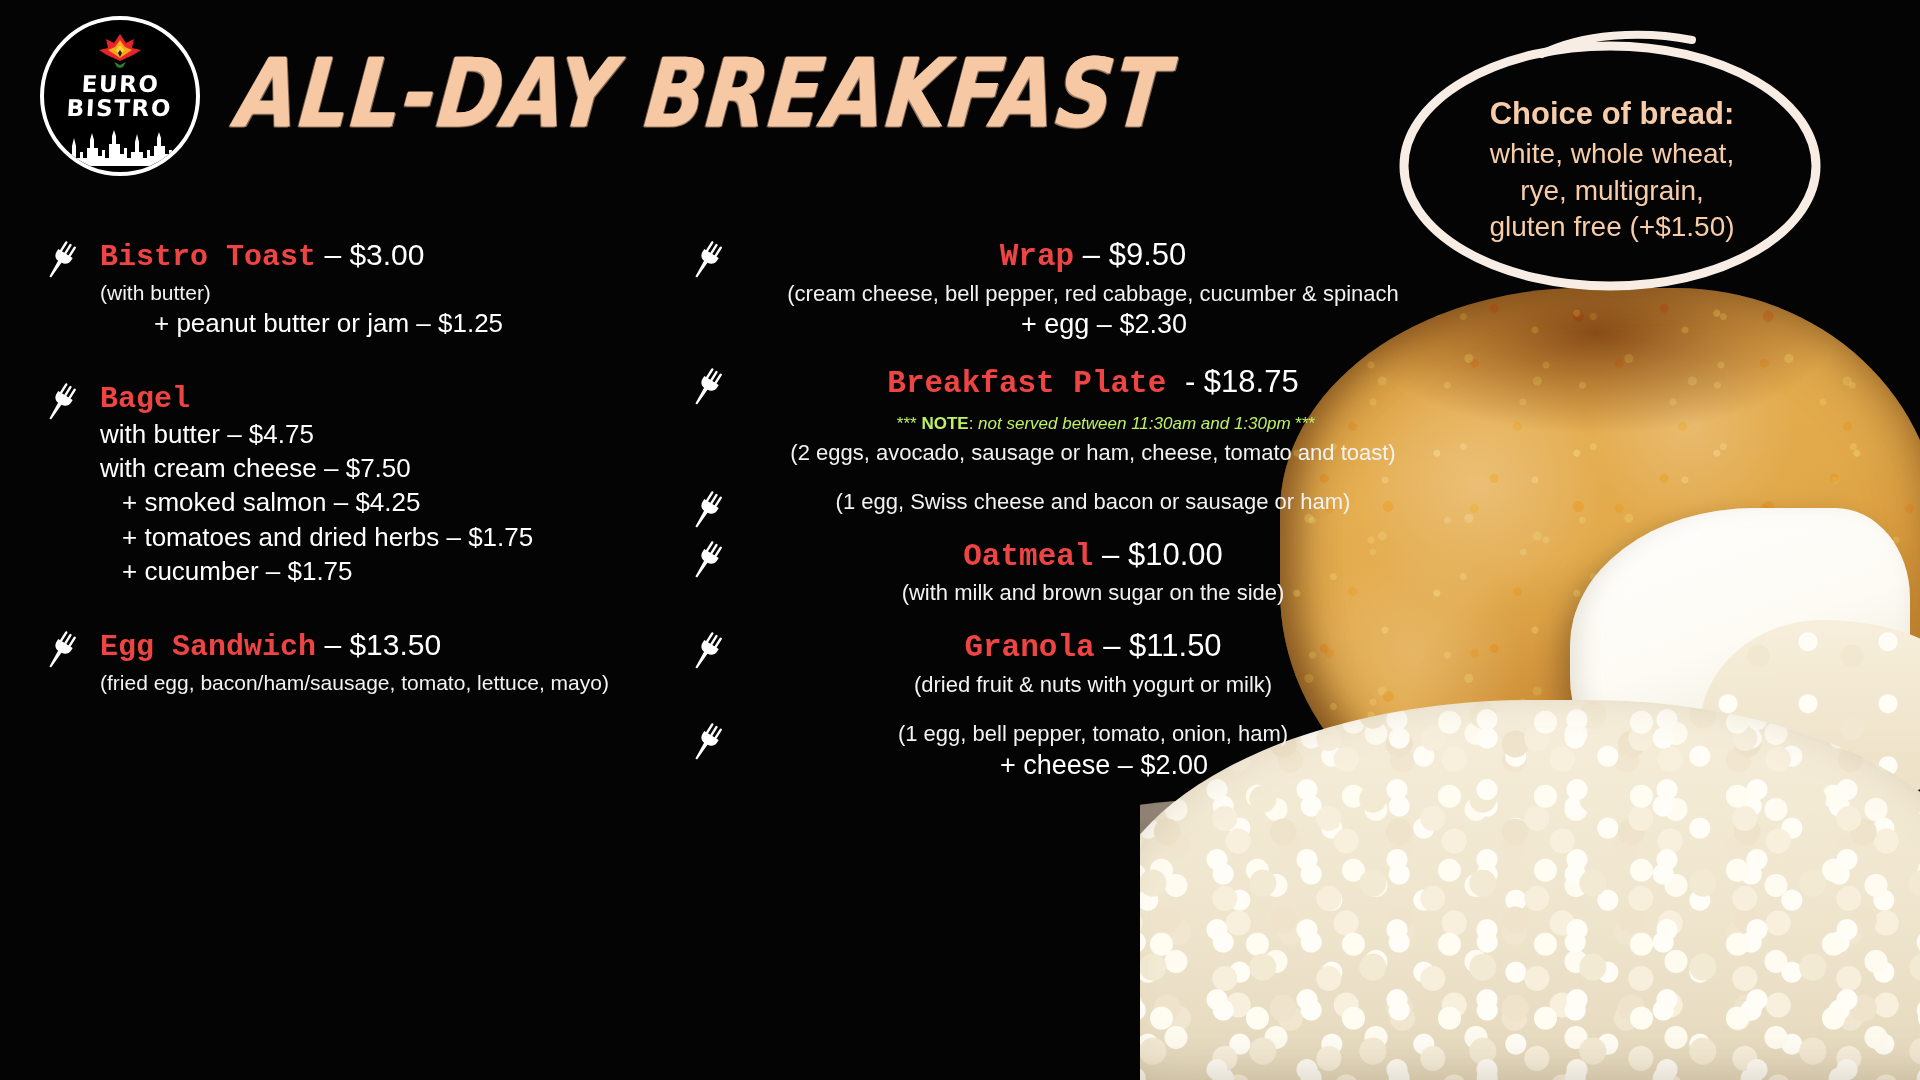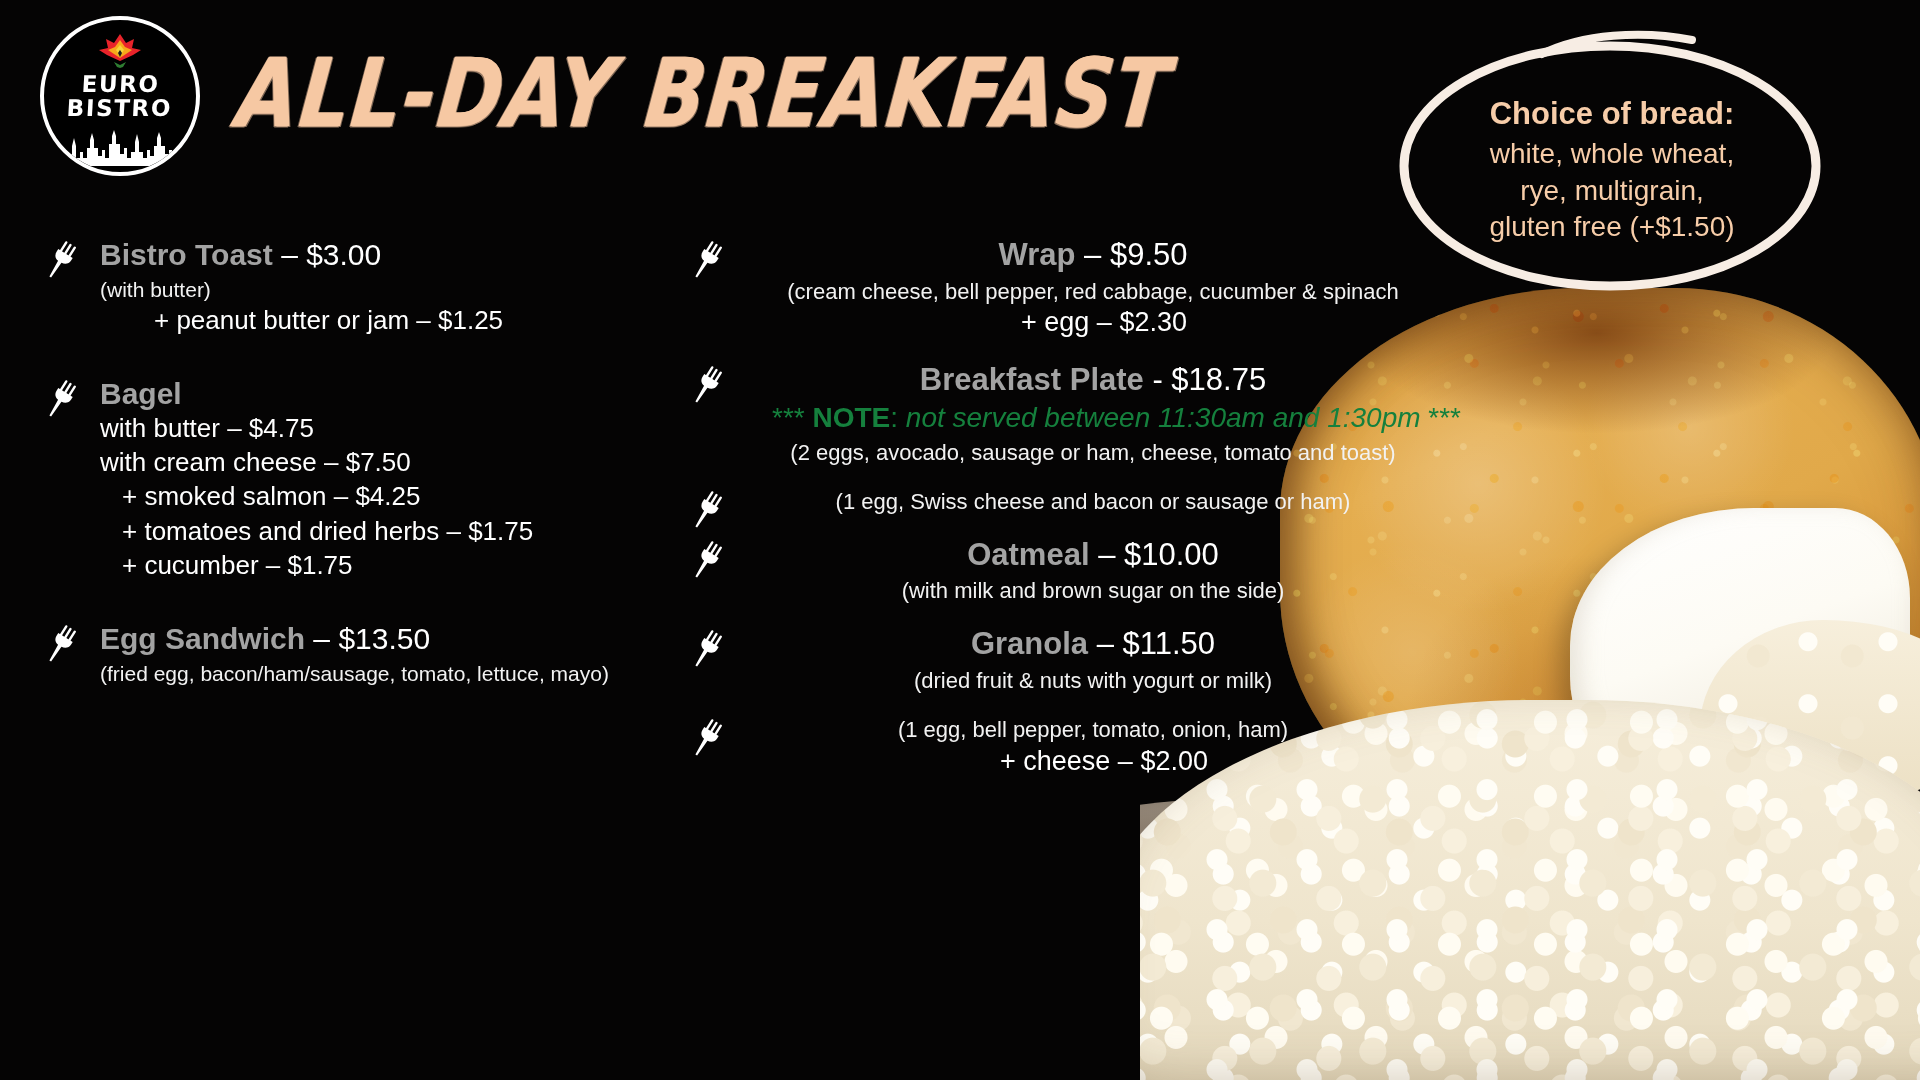--- a/index.html
+++ b/index.html
@@ -141,32 +141,32 @@
   .col-right{ left:680px; top:238px; width:760px;text-align:center; }
 
   .item{ position:relative; padding-left:66px; margin-bottom:6px; }
   .item.gap-lg{ margin-top:40px; }
   .item.gap-sm{ margin-top:22px; }
 
   .fork{ position:absolute; left:8px; top:2px; }
 
   .item-head{ font-size:30px; line-height:1.12; white-space:nowrap; }
   .col-right .item-head{ font-size:31px; }
-  .item-name{ color:#a3a3a3; font-weight:bold; }
+  .item-name{ color:#ef4444; font-weight:bold;font-family:Liberation Mono, monospace; }
   .item-price{ color:#ffffff; }
 
   .desc{ font-size:21px; color:#f2f2f2; line-height:1.25; margin-top:5px; white-space:nowrap; }
   .col-right .desc{ font-size:22px; }
 
   .addon{ font-size:26px; color:#ffffff; line-height:1.32; white-space:nowrap; }
   .addon.ind1{ padding-left:22px; }
   .addon.ind2{ padding-left:54px; }
   .col-right .addon{ font-size:27px; }
 
-  .note{ font-size:28px; color:#15803d; margin-top:4px; padding-left:26px; white-space:nowrap; }
+  .note{ font-size:17px; color:#bef264; margin-top:12px; padding-left:26px; white-space:nowrap; }
   .note b{ font-weight:bold; }
   .note i{ font-style:italic; }
 </style>
 </head>
 <body>
 
 <div class="stage">
 
   <div class="photo-layer">
     <div class="toast"></div>

